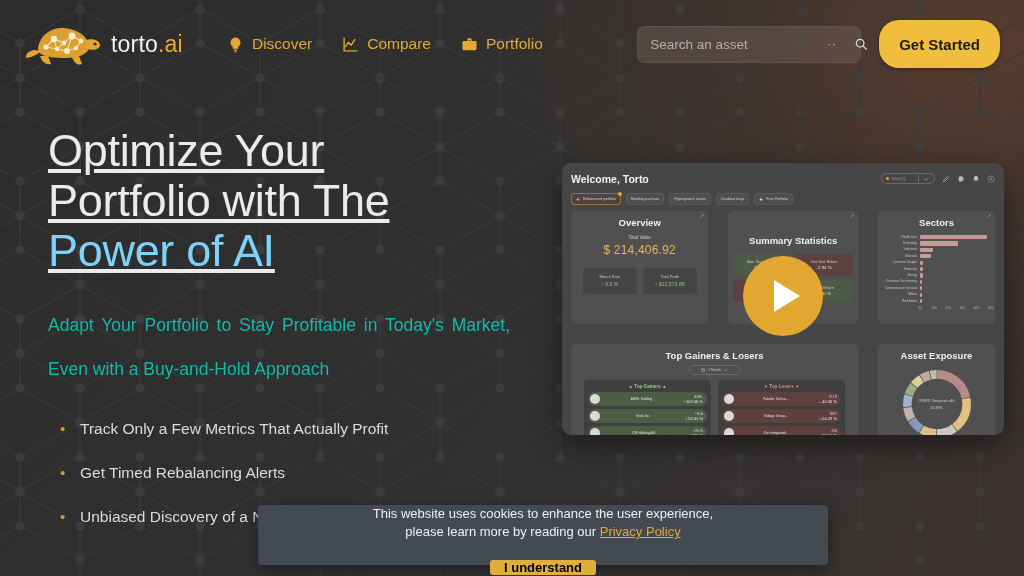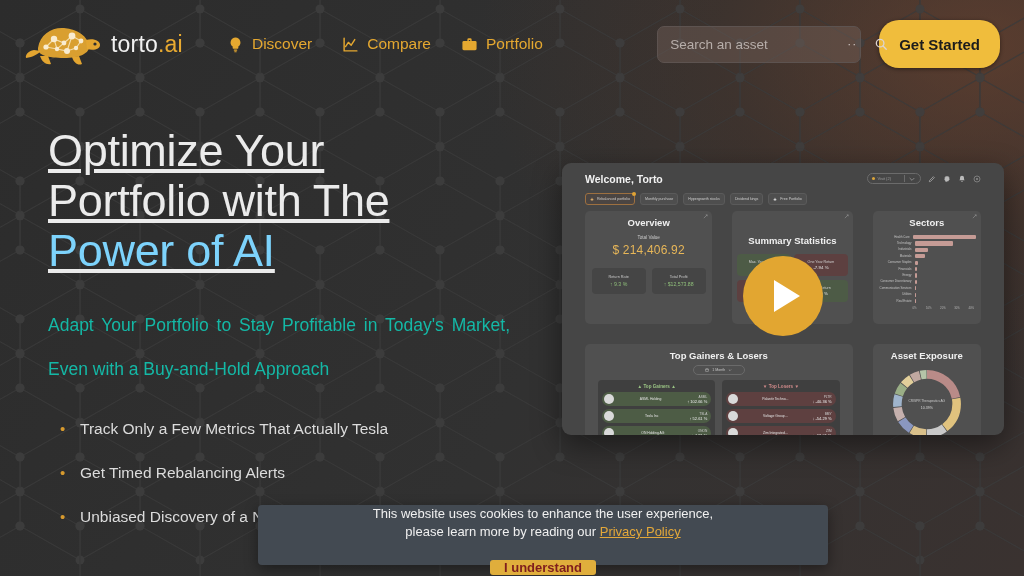--- a/index.html
+++ b/index.html
@@ -33,21 +33,21 @@
 
   .nav-item {
     display: flex; align-items: center; gap: 8px;
     color: #e5a830; font-size: 15.5px; margin-right: 30px; cursor: pointer;
     white-space: nowrap;
   }
   .nav-icon { width: 17px; height: 17px; display: inline-block; flex: 0 0 auto; }
 
   #search-box {
     margin-left: auto;
-    width: 204px; height: 37px;
+    width: 224px; height: 37px;
     background: rgba(118,101,94,.42);
     border: 1px solid #5d5350;
     border-radius: 7px;
     display: flex; align-items: center; padding: 0 2px 0 12px;
     position: relative;
   }
   #search-input {
     flex: 1; background: transparent; border: 0; outline: 0;
     font-family: "Liberation Sans", sans-serif;
     font-size: 13.5px; color: #d9d2cf;
@@ -83,21 +83,21 @@
   #hero-list li::before {
     content: "•"; position: absolute; left: 12px; top: 0;
     color: #d79a2e; font-size: 15px;
   }
 
   
   #dash {
     position: absolute; left: 562px; top: 163px; width: 442px; height: 272px;
     background: #464646; border-radius: 9px; z-index: 12;
     box-shadow: 0 10px 30px rgba(0,0,0,.45);
-    padding: 8px 23px; overflow: hidden;
+    padding: 8px 9px; overflow: hidden;
   }
   #dash-topbar { display: flex; align-items: center; height: 15px; }
   #dash-welcome { font-size: 10.5px; font-weight: bold; color: #f2f2f2; }
   #dash-controls { margin-left: auto; display: flex; align-items: center; gap: 7px; }
   #dash-select {
     display: flex; align-items: center; gap: 3px;
     border: 1px solid #6b6b6b; border-radius: 8px;
     height: 11px; padding: 0 4px; font-size: 4.2px; color: #bdbdbd;
   }
   #dash-select .dot { width: 3px; height: 3px; border-radius: 50%; background: #dba53a; }
@@ -214,21 +214,21 @@
   #cookie {
     position: absolute; left: 258px; top: 505px; width: 570px; height: 60px;
     background: #434a52; border-radius: 4px; z-index: 30;
     display: flex; align-items: center; padding: 0 18px; gap: 18px;
     box-shadow: 0 4px 14px rgba(0,0,0,.4);
     flex-direction: column;
   }
   #cookie-text { flex: 1; text-align: center; font-size: 13px; line-height: 1.42; color: #f0f0f0; }
   #cookie-link { color: #e3a83a; text-decoration: underline; cursor: pointer; }
   #cookie-btn {
-    background: #e0ae3c; color: #7f1d1d; border: 0; border-radius: 3px;
+    background: #e0ae3c; color: #000000; border: 0; border-radius: 3px;
     height: 29px; padding: 0 14px; font-size: 13px; font-weight: bold;
     font-family: "Liberation Sans", sans-serif; cursor: pointer;
   }
 </style>
 </head>
 <body>
 
 <div id="bg-layer"></div>
 <svg id="hex-svg" width="1024" height="576" viewBox="0 0 1024 576">
   <defs>
@@ -404,21 +404,21 @@
 </div>
 
 <div id="hero">
   <h1 id="hero-title">
     <span>Optimize Your</span><br>
     <span>Portfolio with The</span><br>
     <span class="accent">Power of AI</span>
   </h1>
   <p id="hero-sub">Adapt Your Portfolio to Stay Profitable in Today's Market, Even with a Buy-and-Hold Approach</p>
   <ul id="hero-list">
-    <li>Track Only a Few Metrics That Actually Tesla</li>
+    <li>Track Only a Few Metrics That Actually Profit</li>
     <li>Get Timed Rebalancing Alerts</li>
     <li>Unbiased Discovery of a New Investment</li>
   </ul>
 </div>
 
 <div id="dash">
 
   <div id="dash-topbar">
     <span id="dash-welcome">Welcome, Torto</span>
     <div id="dash-controls">

